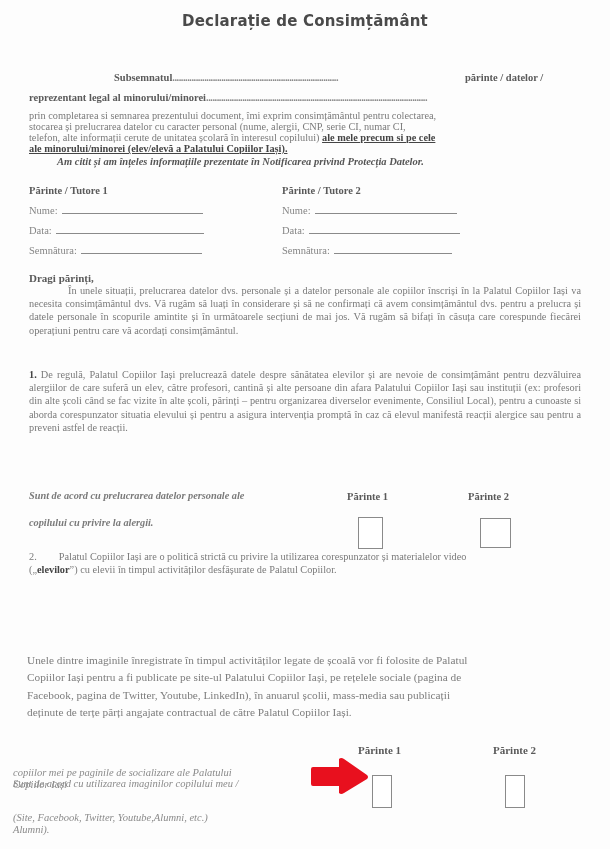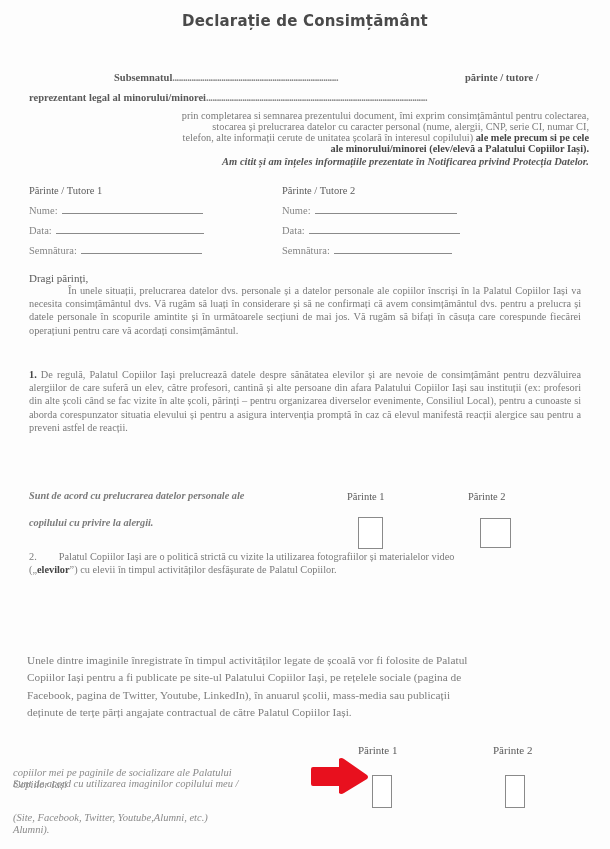--- a/index.html
+++ b/index.html
@@ -11,24 +11,24 @@
     position: relative;
   }
   .abs { position: absolute; }
   .title {
     left: 0; width: 610px; top: 12px; text-align: center;
     font-family: "DejaVu Sans", sans-serif; font-weight: bold;
     font-size: 15px; color: #4a4a4a; letter-spacing: 0.2px;
   }
   .bold-line { font-weight: bold; font-size: 10.5px; color: #5a5a5a; white-space: nowrap; }
   .dots { color: #888; letter-spacing: -0.5px; }
-  .para { font-size: 10.3px; line-height: 11px; color: #7a7a7a; text-align: right; }
-  .para b { color: #444; }
+  .para { font-size: 10.3px; line-height: 11px; color: #7a7a7a; }
+  .para b { color: #444; text-decoration: underline; }
   .italic-bold { font-style: italic; font-weight: bold; color: #555; font-size: 10.5px; }
-  .col-head { font-weight: normal; font-size: 10.5px; color: #5a5a5a; }
+  .col-head { font-weight: bold; font-size: 10.5px; color: #5a5a5a; }
   .field { font-size: 10.5px; color: #858585; white-space: nowrap; }
   .field .line { display: inline-block; border-bottom: 1px solid #8a8a8a; height: 9px; vertical-align: baseline; margin-left: 4px; }
   .just { font-size: 10.3px; line-height: 13.2px; color: #7a7a7a; text-align: justify; }
   .just .lead { font-weight: bold; color: #444; }
   .ital-label { font-style: italic; font-size: 10.3px; color: #7a7a7a; }
   .ital-label.b { font-weight: bold; }
   .checkbox {
     border: 1.3px solid #8a8a8a; background: #fff; box-sizing: border-box;
   }
   .p2-text { font-size: 11.3px; line-height: 17.4px; color: #7d7d7d; }
@@ -36,32 +36,32 @@
   .arrow { left: 311px; top: 757px; width: 58px; height: 38px; }
 </style>
 </head>
 <body>
 
 <div class="abs title">Declarație de Consimțământ</div>
 
 <div class="abs bold-line" style="left:114px; top:72px;">
   <span>Subsemnatul</span><span class="dots">..............................................................................</span>
 </div>
-<div class="abs bold-line" style="left:465px; top:72px;">părinte / tutore /</div>
+<div class="abs bold-line" style="left:465px; top:72px;">părinte / datelor /</div>
 
 <div class="abs bold-line" style="left:29px; top:92px;">
   <span>reprezentant legal al minorului/minorei</span><span class="dots">........................................................................................................</span>
 </div>
 
 <div class="abs para" style="left:29px; top:110px; width:560px;">
   <div>prin completarea si semnarea prezentului document, îmi exprim consimțământul pentru colectarea,</div>
   <div>stocarea și prelucrarea datelor cu caracter personal (nume, alergii, CNP, serie CI, numar CI,</div>
   <div><span>telefon, alte informații cerute de unitatea școlară în interesul copilului) </span><b>ale mele precum si pe cele</b></div>
   <div><b>ale minorului/minorei (elev/elevă a Palatului Copiilor Iași).</b></div>
-  <div class="italic-bold" style="margin-top:2px;">Am citit și am înțeles informațiile prezentate în Notificarea privind Protecția Datelor.</div>
+  <div class="italic-bold" style="margin-top:2px;margin-left:28px;">Am citit și am înțeles informațiile prezentate în Notificarea privind Protecția Datelor.</div>
 </div>
 
 <div class="abs col-head" style="left:29px; top:185px;">Părinte / Tutore 1</div>
 <div class="abs field" style="left:29px; top:204px;"><span>Nume:</span><span class="line" style="width:141px;"></span></div>
 <div class="abs field" style="left:29px; top:224px;"><span>Data:</span><span class="line" style="width:148px;"></span></div>
 <div class="abs field" style="left:29px; top:244px;"><span>Semnătura:</span><span class="line" style="width:121px;"></span></div>
 
 <div class="abs col-head" style="left:282px; top:185px;">Părinte / Tutore 2</div>
 <div class="abs field" style="left:282px; top:204px;"><span>Nume:</span><span class="line" style="width:142px;"></span></div>
 <div class="abs field" style="left:282px; top:224px;"><span>Data:</span><span class="line" style="width:151px;"></span></div>
@@ -75,21 +75,21 @@
 </div>
 
 <div class="abs ital-label b" style="left:29px; top:490px;">Sunt de acord cu prelucrarea datelor personale ale</div>
 <div class="abs ital-label b" style="left:29px; top:517px;">copilului cu privire la alergii.</div>
 <div class="abs col-head" style="left:347px; top:491px;">Părinte 1</div>
 <div class="abs col-head" style="left:468px; top:491px;">Părinte 2</div>
 <div class="abs checkbox" style="left:358px; top:517px; width:25px; height:32px;"></div>
 <div class="abs checkbox" style="left:480px; top:518px; width:31px; height:30px;"></div>
 
 <div class="abs just" style="left:29px; top:550px; width:560px;">
-  <div><span>2.</span><span style="display:inline-block;width:22px;"></span><span>Palatul Copiilor Iași are o politică strictă cu vizite la utilizarea fotografiilor și materialelor video</span></div>
+  <div><span>2.</span><span style="display:inline-block;width:22px;"></span><span>Palatul Copiilor Iași are o politică strictă cu privire la utilizarea corespunzator și materialelor video</span></div>
   <div><span>(„</span><b style="color:#444;">elevilor</b><span>”) cu elevii în timpul activităților desfășurate de Palatul Copiilor.</span></div>
 </div>
 
 <div class="abs p2-text" style="left:6px; top:652px; width:590px;margin-left:21px;">
   <div>Unele dintre imaginile înregistrate în timpul activităților legate de școală vor fi folosite de Palatul</div>
   <div>Copiilor Iași  pentru a fi publicate pe site-ul Palatului Copiilor Iași, pe rețelele sociale (pagina de</div>
   <div>Facebook, pagina de Twitter, Youtube, LinkedIn), în anuarul școlii, mass-media sau publicații</div>
   <div>deținute de terțe părți angajate contractual de către Palatul Copiilor Iași.</div>
 </div>
 

